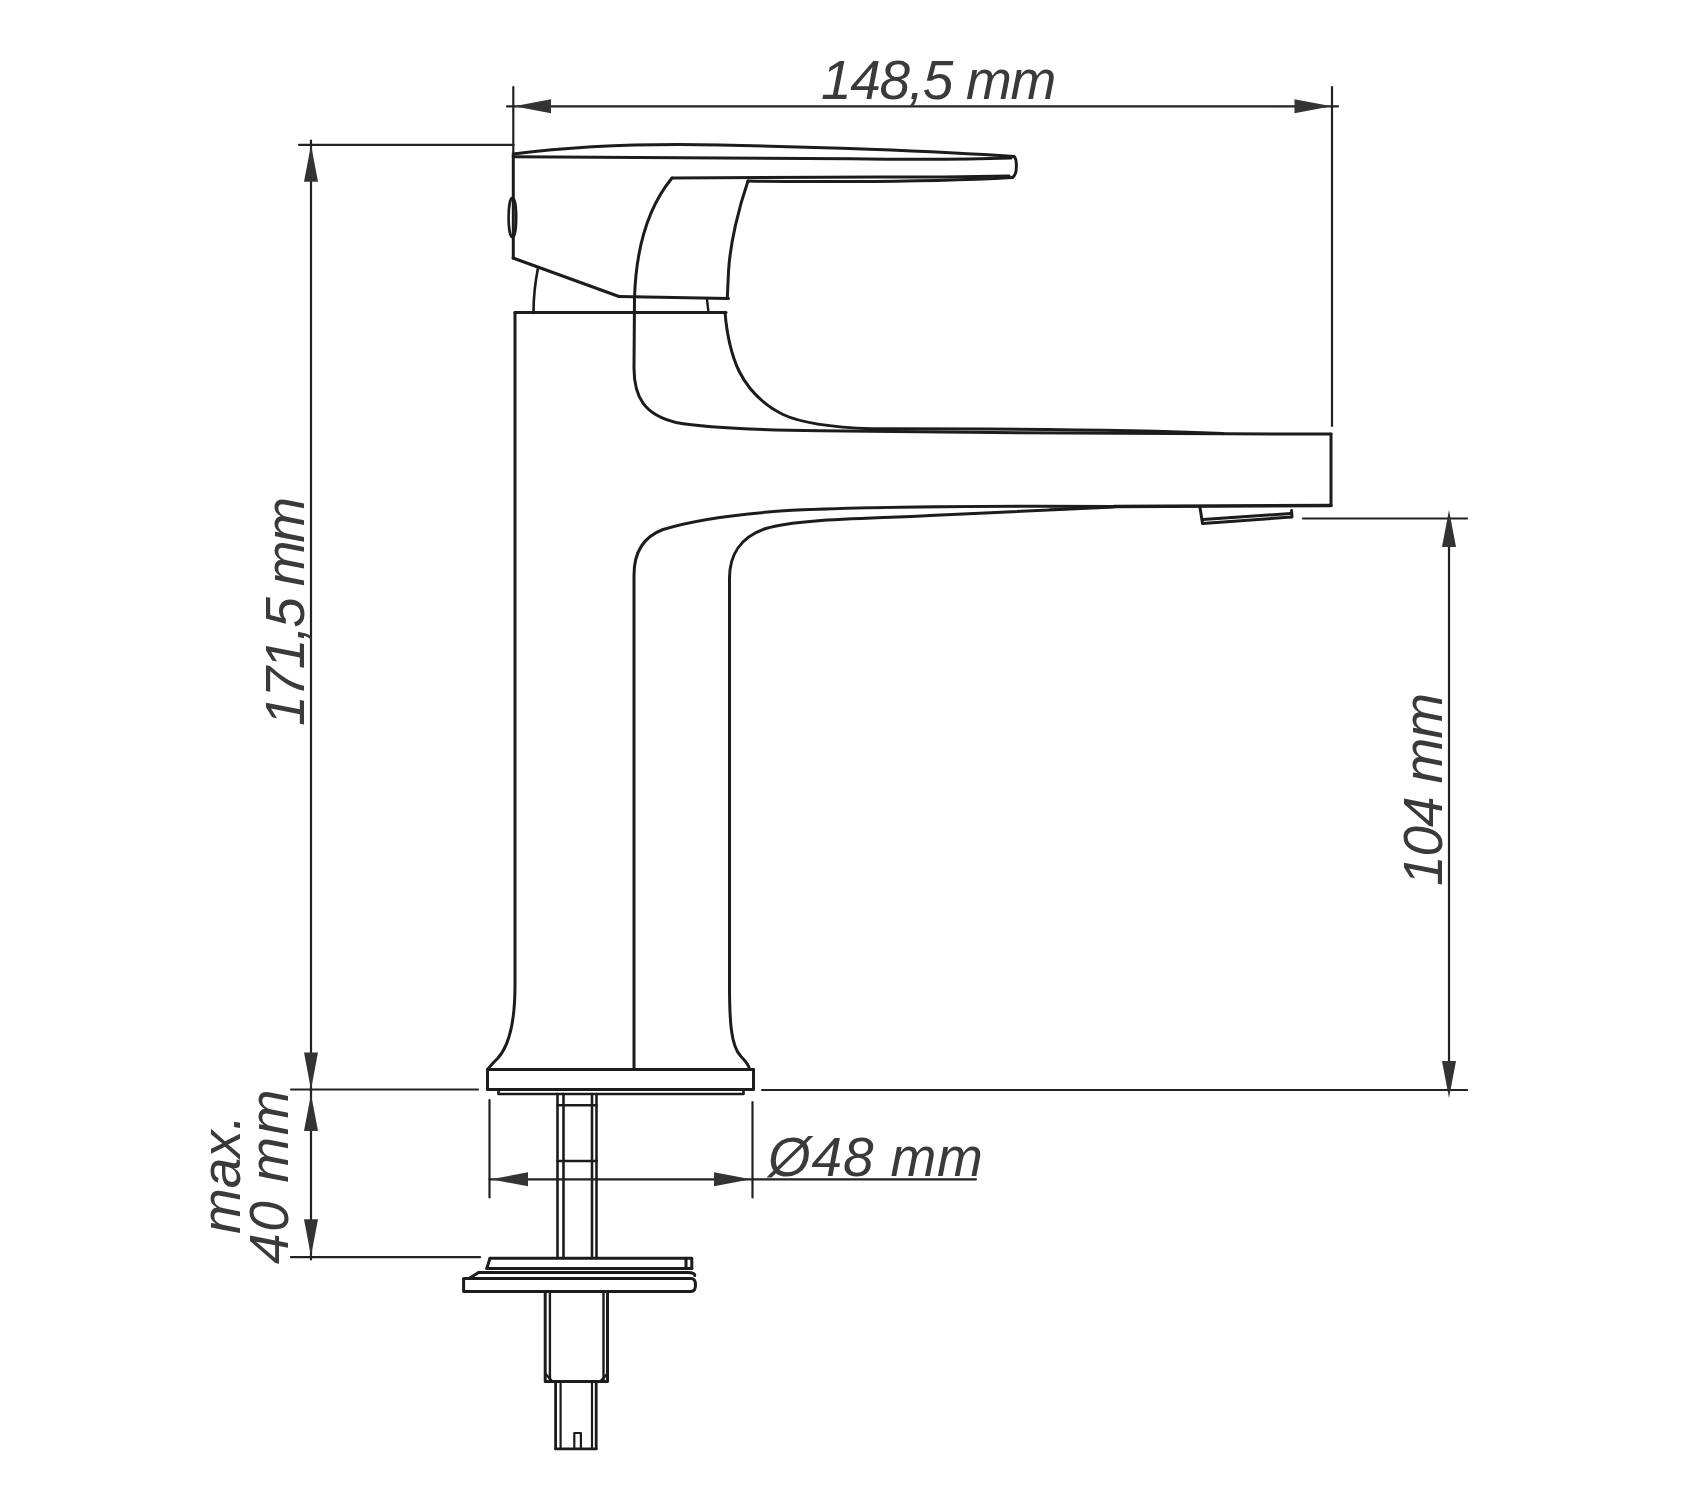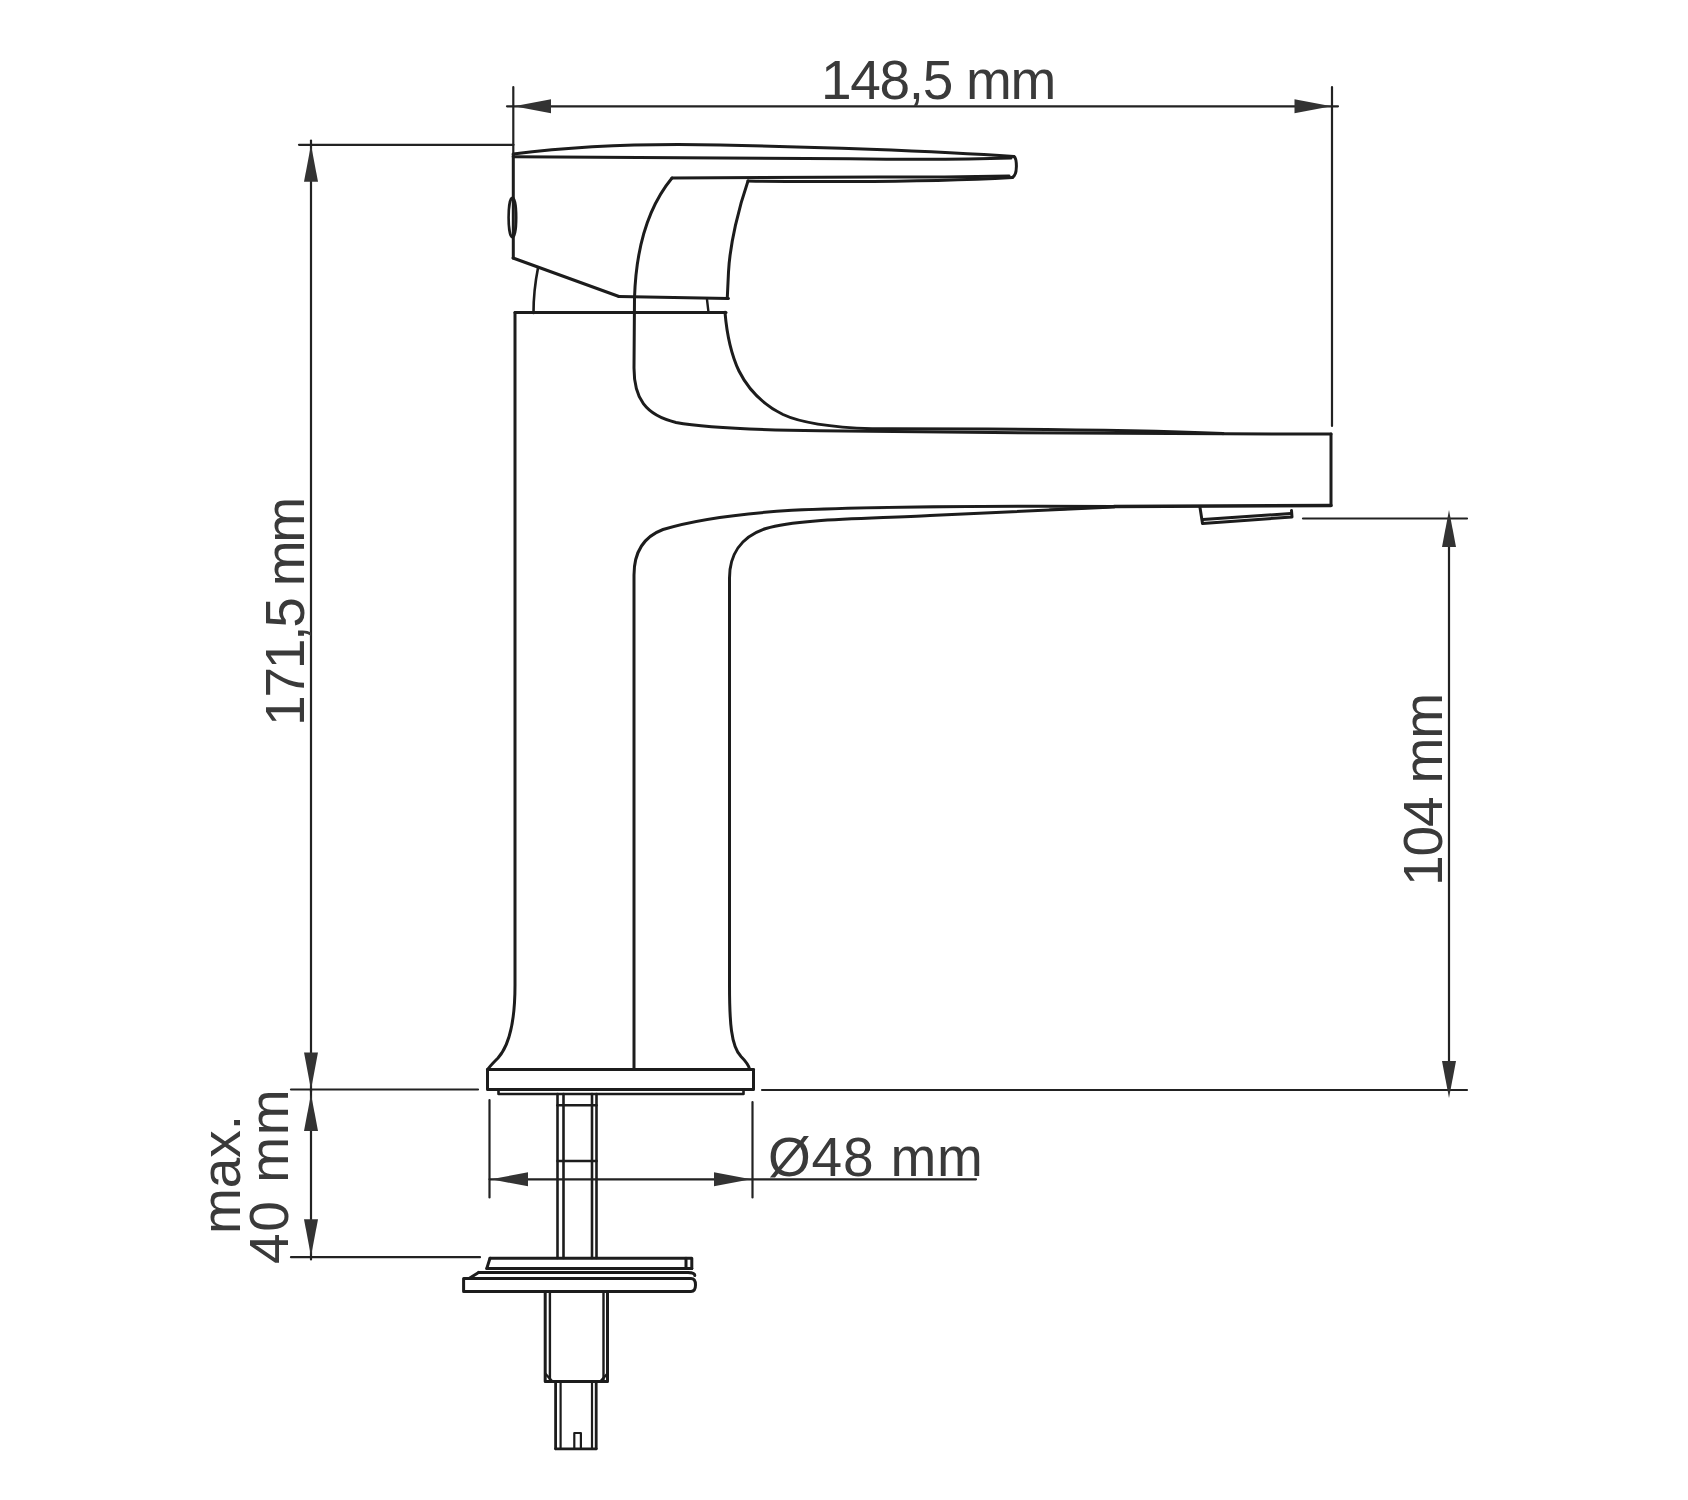--- a/index.html
+++ b/index.html
@@ -1,16 +1,16 @@
 <!DOCTYPE html>
 <html><head>
 <meta charset="utf-8">
 <style>
   html,body{margin:0;padding:0;background:#fff;}
-  .wrap{width:1688px;height:1486px;position:relative;background:#fff;overflow:hidden;}
+  .wrap{width:1688px;height:1486px;position:relative;background:#fff;overflow:hidden;font-style:italic;}
   svg{display:block;}
   text{font-family:"Liberation Sans", sans-serif;fill:#3a3a3a;}
 </style>
 </head>
 <body>
 <div class="wrap">
 <svg width="1688" height="1500" viewBox="0 0 1688 1500" fill="none" stroke-linecap="round" stroke-linejoin="round">
 
 <g stroke="#1c1c1c" stroke-width="3" fill="none">
   <path d="M 513.2,154 C 563,147.8 620,144.6 678,144.6 C 805,145.6 950,152.2 1014,156.6"></path>

